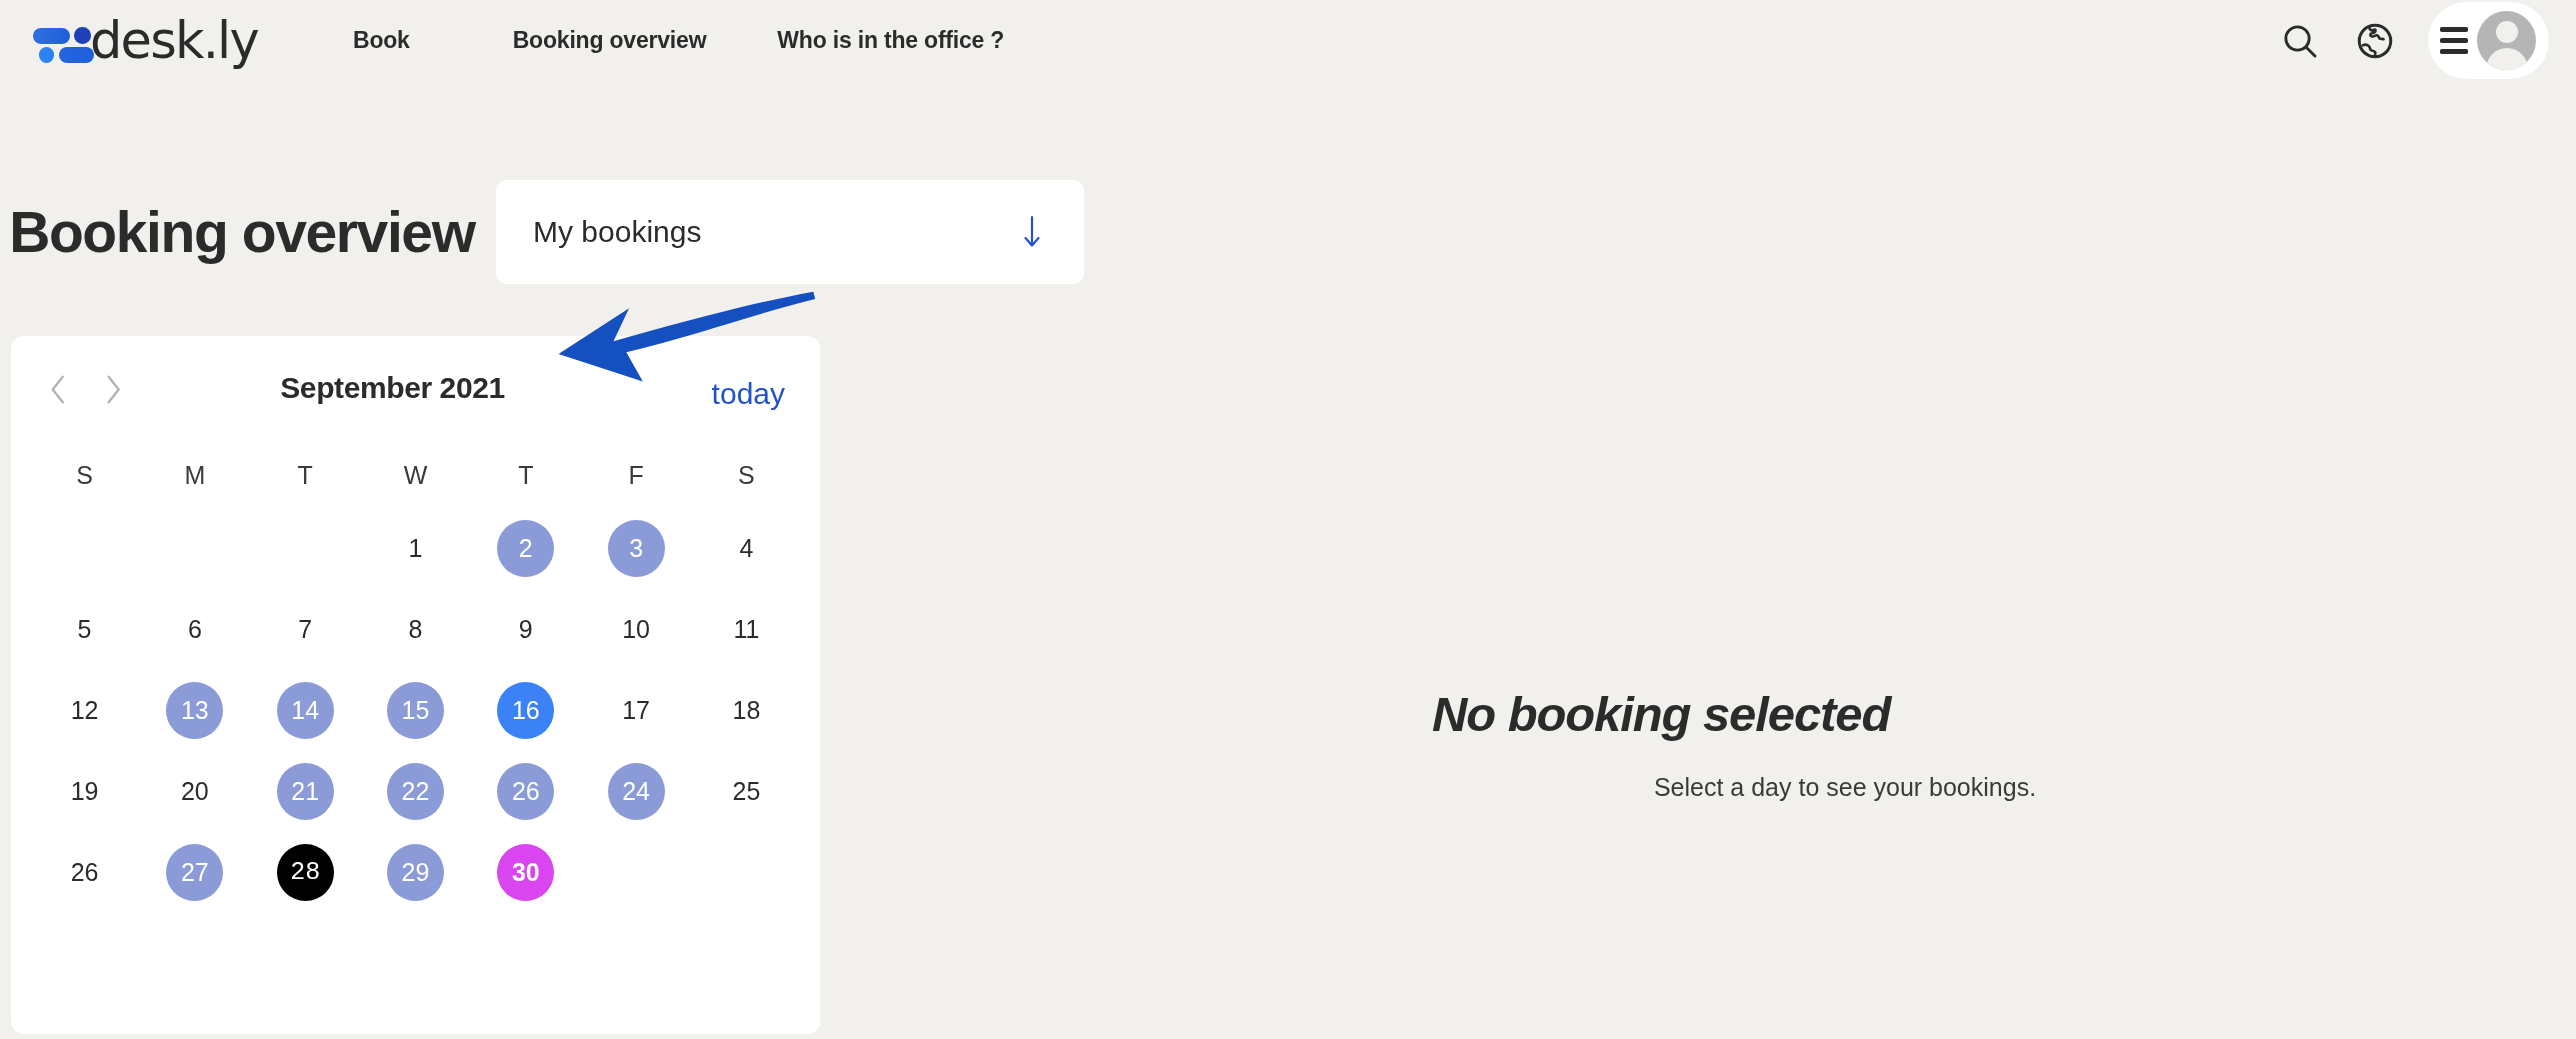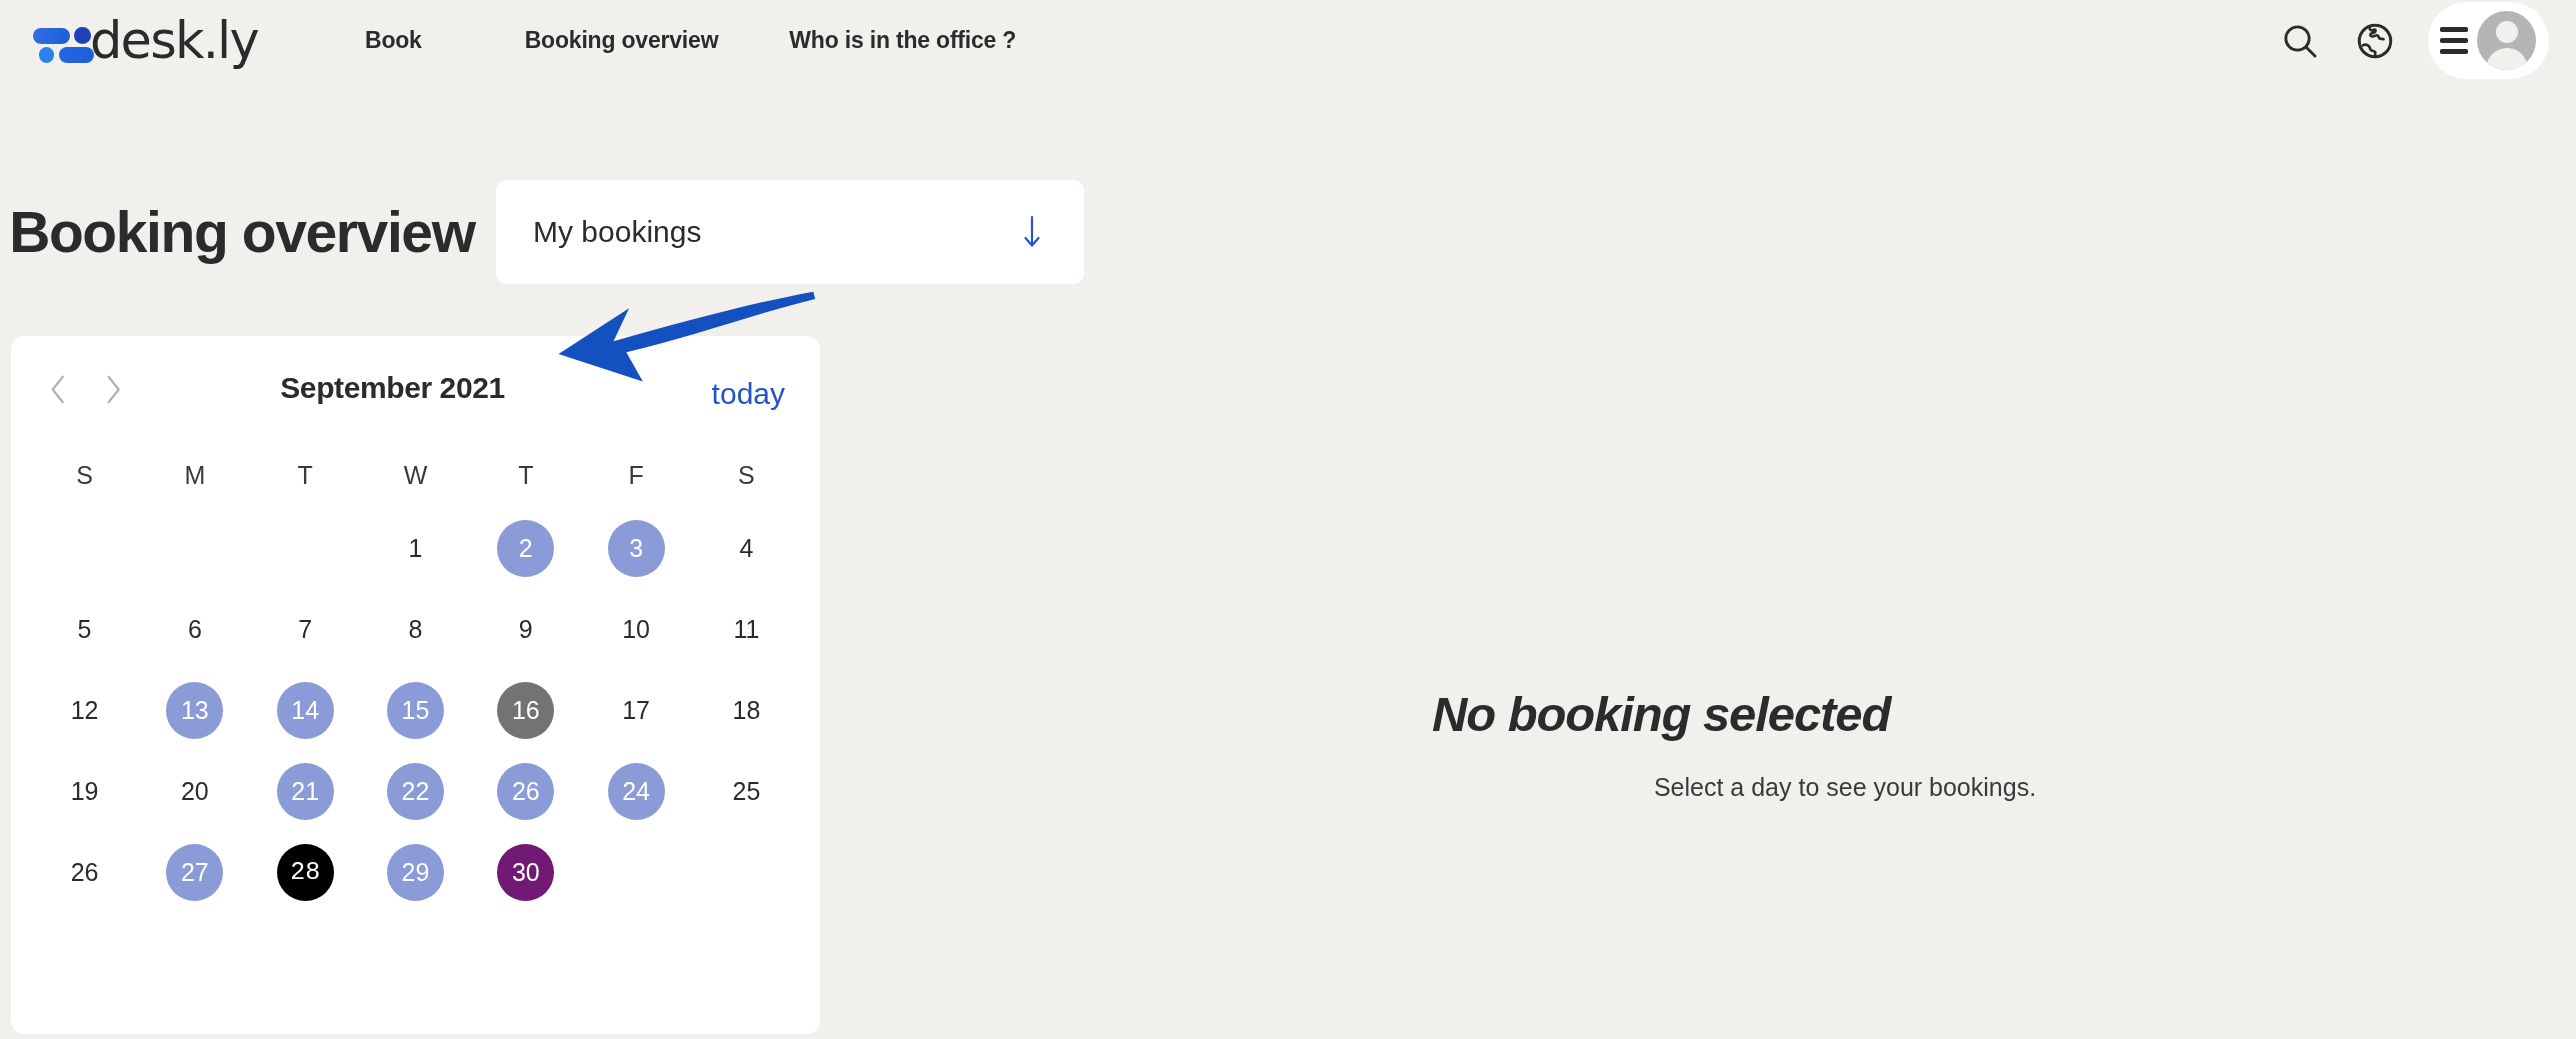--- a/index.html
+++ b/index.html
@@ -90,21 +90,21 @@
   }
   .nav-link {
     font-size: 23px;
     font-weight: 600;
     color: #2b2b2b;
     text-decoration: none;
     white-space: nowrap;
     cursor: pointer;
     letter-spacing: -0.2px;
   }
-  .nav-link.nl-book     { margin-left: 12px;   }
+  .nav-link.nl-book     { margin-left: 0;   }
   .nav-link.nl-overview { margin-left: 103px; }
   .nav-link.nl-who      { margin-left: 71px;  }
 
   .nav-right {
     position: absolute;
     right: 0; top: 0;
     height: 81px;
     display: flex;
     align-items: center;
   }
@@ -494,21 +494,21 @@
           <div class="day-cell">
             <div class="day booked" style="background: rgb(139, 155, 216);">13</div>
           </div>
           <div class="day-cell">
             <div class="day booked" style="background: rgb(139, 155, 216);">14</div>
           </div>
           <div class="day-cell">
             <div class="day booked" style="background: rgb(139, 155, 216);">15</div>
           </div>
           <div class="day-cell">
-            <div class="day booked" style="background: #737373;">16</div>
+            <div class="day booked" style="background: #3b82f6;">16</div>
           </div>
           <div class="day-cell">
             <div class="day">17</div>
           </div>
           <div class="day-cell">
             <div class="day">18</div>
           </div>
         </div>
         <div class="cal-row week">
           <div class="day-cell">
@@ -540,21 +540,21 @@
           <div class="day-cell">
             <div class="day booked" style="background: rgb(139, 155, 216);">27</div>
           </div>
           <div class="day-cell">
             <div class="day booked" style="background: #000000; font-family: Liberation Mono, monospace;">28</div>
           </div>
           <div class="day-cell">
             <div class="day booked" style="background: rgb(139, 155, 216);">29</div>
           </div>
           <div class="day-cell">
-            <div class="day booked" style="background: #701a75;">30</div>
+            <div class="day booked" style="background: #d946ef; font-weight: bold;">30</div>
           </div>
           <div class="day-cell">
             <div class="day empty"></div>
           </div>
           <div class="day-cell">
             <div class="day empty"></div>
           </div>
         </div>
       </div>
   </div>

